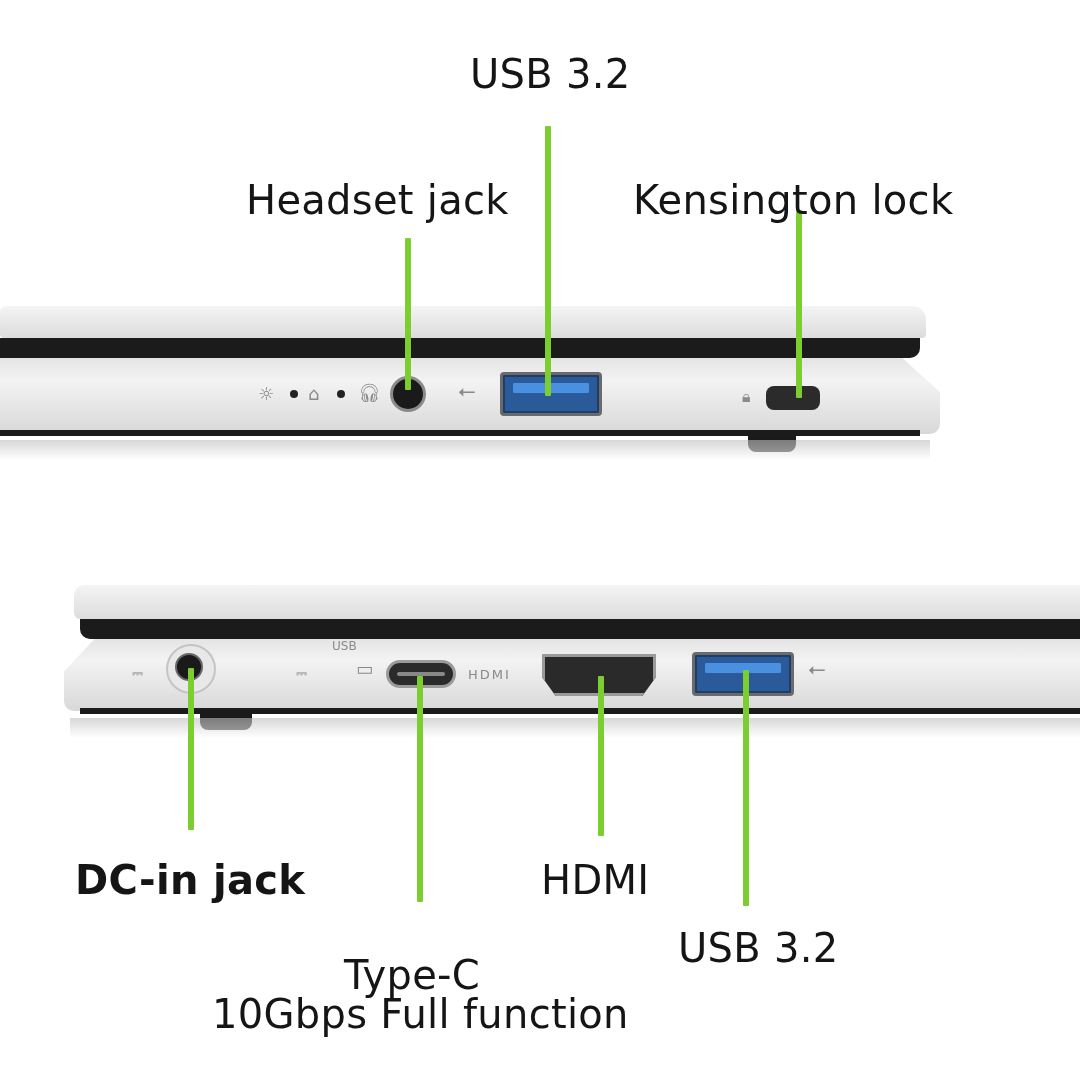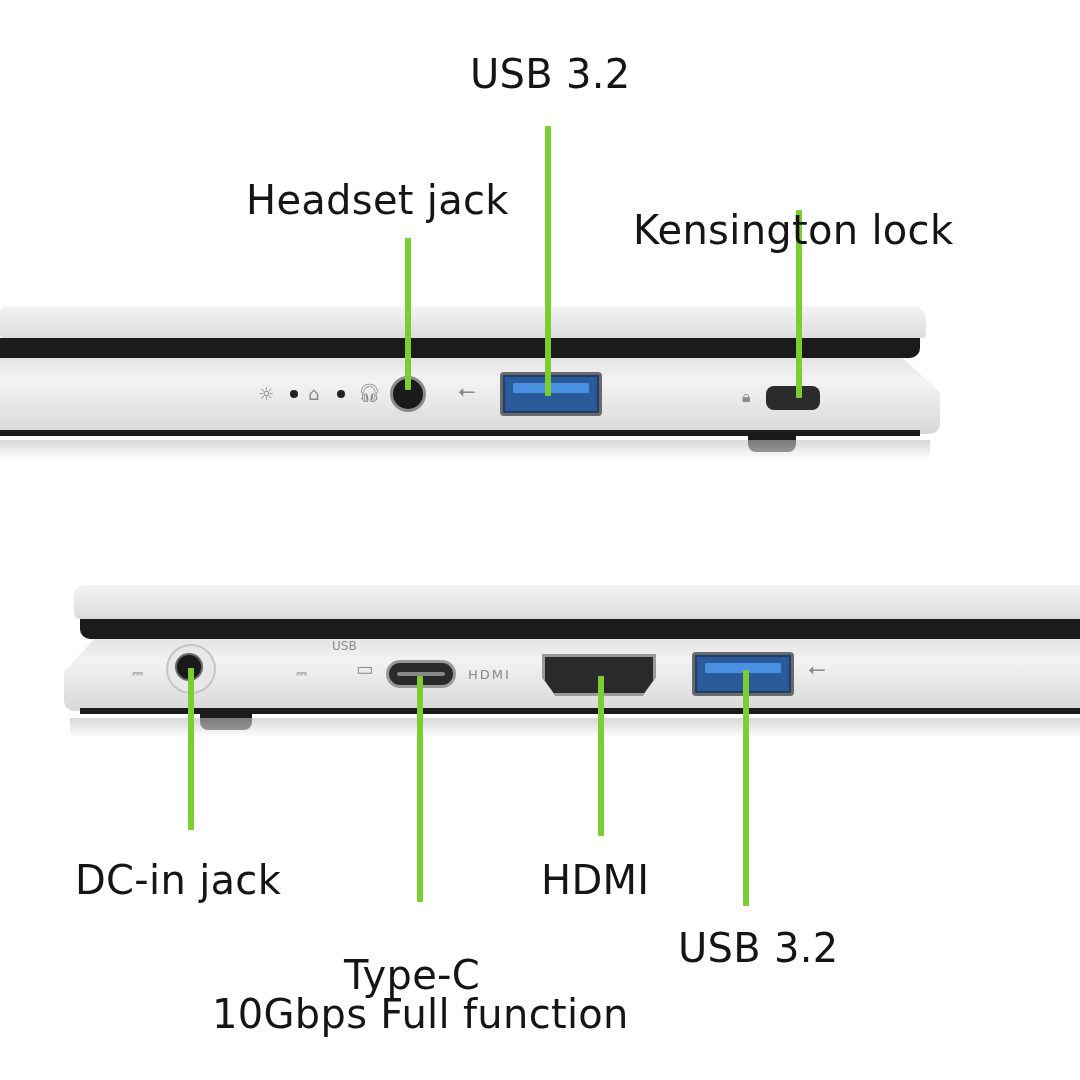--- a/index.html
+++ b/index.html
@@ -50,21 +50,21 @@
 
   <span class="icon" style="left:742px;top:388px;font-size:16px;">🔒︎</span>
   <div class="kensington" style="left:766px;top:386px;width:54px;height:24px;"></div>
 
   <div class="leader" style="left:405px;top:238px;height:152px;"></div>
   <div class="leader" style="left:545px;top:126px;height:270px;"></div>
   <div class="leader" style="left:796px;top:210px;height:188px;"></div>
 
   <div class="label" style="left:470px;top:52px;">USB 3.2</div>
   <div class="label" style="left:246px;top:178px;">Headset jack</div>
-  <div class="label" style="left:633px;top:178px;margin-top:30px;">Kensington lock</div>
+  <div class="label" style="left:633px;top:178px;">Kensington lock</div>
 </div>
 
 <div>
   <div class="lid" style="left:74px;top:585px;width:1006px;height:34px;border-radius:10px 0 0 6px;"></div>
   <div class="bezel" style="left:80px;top:619px;width:1000px;height:20px;border-radius:0 0 0 10px;"></div>
   <div class="base" style="left:64px;top:639px;width:1016px;height:72px;border-radius:14px 0 0 10px;clip-path:polygon(3% 0,100% 0,100% 100%,0 100%,0 45%);"></div>
   <div class="bezel" style="left:80px;top:708px;width:1000px;height:6px;"></div>
   <div class="foot" style="left:200px;top:714px;width:52px;height:16px;"></div>
   <div class="shadow" style="left:70px;top:718px;width:1010px;height:20px;"></div>
 
@@ -85,18 +85,18 @@
   <div class="usb-a" style="left:692px;top:652px;width:96px;height:38px;">
     <div class="tongue"></div>
   </div>
   <span class="icon" style="left:808px;top:660px;font-size:22px;">⭠</span>
 
   <div class="leader" style="left:188px;top:668px;height:162px;"></div>
   <div class="leader" style="left:417px;top:676px;height:226px;"></div>
   <div class="leader" style="left:598px;top:676px;height:160px;"></div>
   <div class="leader" style="left:743px;top:670px;height:236px;"></div>
 
-  <div class="label" style="left:75px;top:858px;">DC-in jack</div>
+  <div class="label" style="left:75px;top:858px;font-weight:bold;">DC-in jack</div>
   <div class="label" style="left:541px;top:858px;">HDMI</div>
   <div class="label" style="left:344px;top:953px;">Type-C</div>
   <div class="label" style="left:212px;top:992px;">10Gbps Full function</div>
   <div class="label" style="left:678px;top:926px;">USB 3.2</div>
 </div>
 
 </body></html>

